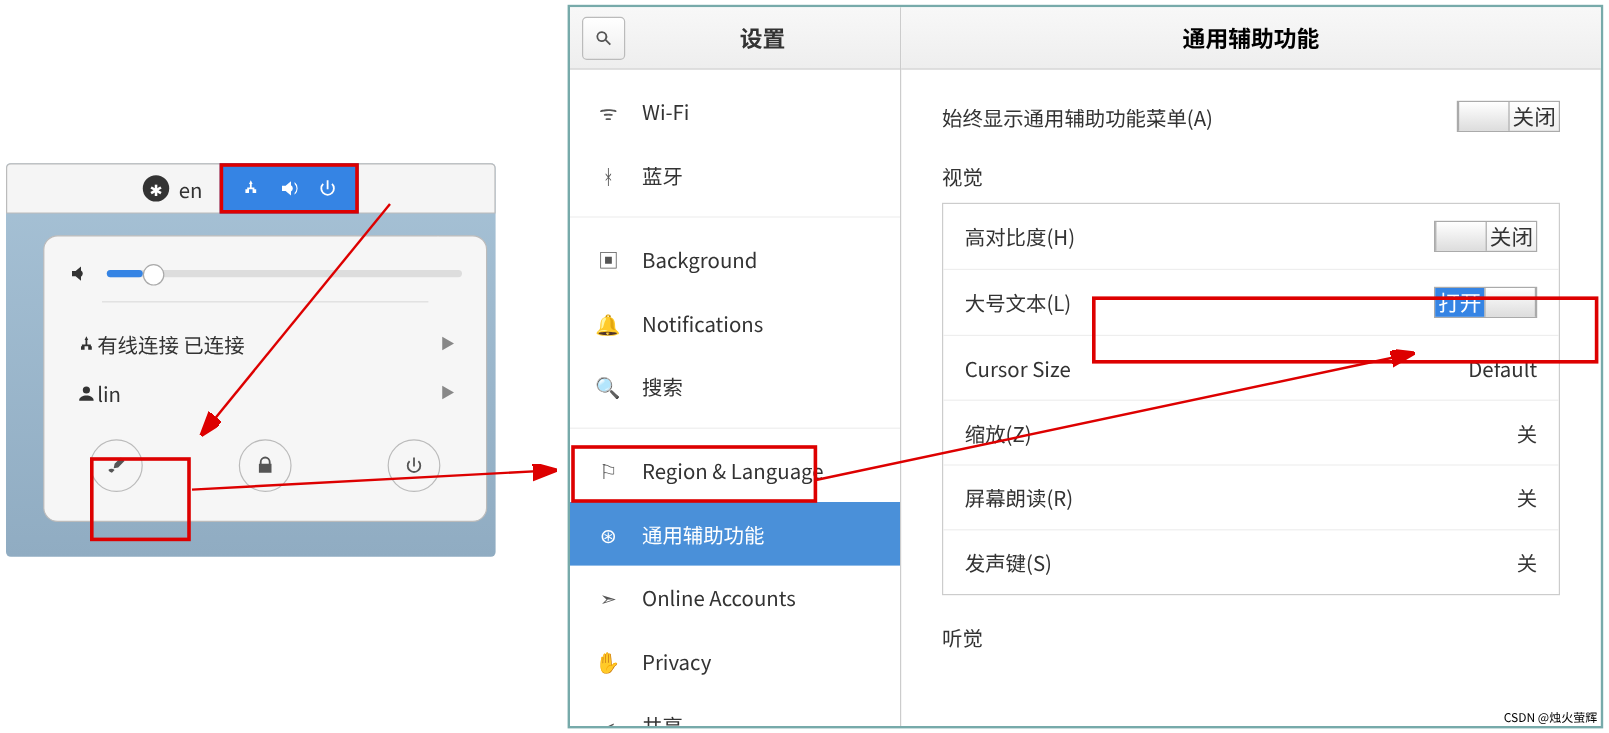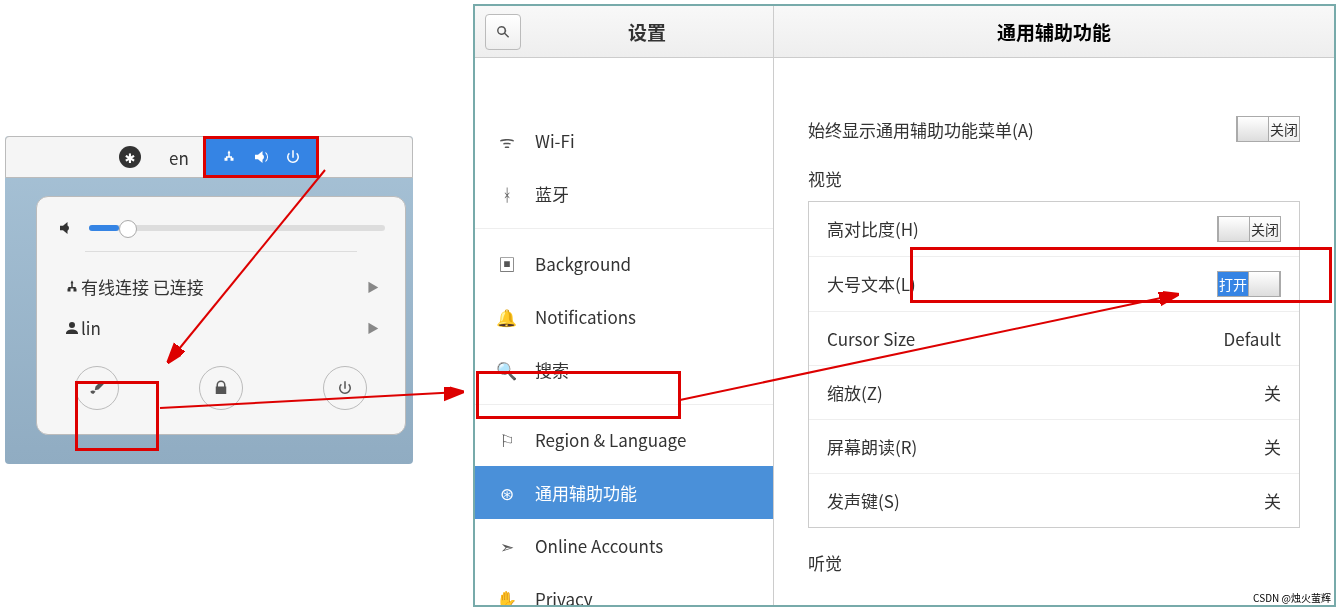--- a/index.html
+++ b/index.html
@@ -2,60 +2,60 @@
 <html><head>
 <meta charset="utf-8">
 <style>
 * { box-sizing: border-box; margin: 0; padding: 0; font-family: "Noto Sans CJK SC", "Microsoft YaHei", sans-serif; }
 body { width: 1341px; height: 611px; background: #fff; position: relative; overflow: hidden; }
 
 
 .panel-bg { position:absolute; left:5px; top:136px; width:408px; height:328px; background: linear-gradient(180deg,#a7c2d6,#90acc2); border-radius:4px; }
 .topbar { position:absolute; left:5px; top:136px; width:408px; height:42px; background:#f5f5f5; border:1px solid #bbb; border-radius:4px 4px 0 0; display:flex; align-items:center; font-size:17px; color:#333; }
 .topbar .a11y { margin-left:113px; width:22px;height:22px; border-radius:50%; background:#333; display:flex;align-items:center;justify-content:center; color:#fff; font-size:13px; }
-.topbar .lang { margin-left:28px; }
+.topbar .lang { margin-left:8px; }
 .topbar .datetime { margin-left:14px; }
 .topbar .tray { margin-left:14px; display:flex; gap:14px; align-items:center; background:#3584e4; height:42px; padding:0 14px; color:#fff; border:3px solid #d00; }
 .tray svg { width:18px; height:18px; fill:#fff; }
 
 .popup { position:absolute; left:36px; top:196px; width:370px; background:#f6f6f6; border:1px solid #bbb; border-radius:12px; padding:22px 20px 24px; }
 .popup::before { content:""; position:absolute; top:-10px; right:30px; border:10px solid transparent; border-bottom-color:#f6f6f6; }
 .vol-row { display:flex; align-items:center; gap:14px; margin-bottom:14px; }
 .vol-row .track { flex:1; height:6px; background:#ddd; border-radius:3px; position:relative; }
 .vol-row .track::before { content:""; position:absolute; left:0; width:10%; height:100%; background:#3584e4; border-radius:3px; }
 .vol-row .track::after { content:""; position:absolute; left:10%; top:-5px; width:16px;height:16px; border-radius:50%; background:#fff; border:1px solid #aaa; }
 .sep { height:1px; background:#ddd; margin:8px 28px 14px; }
 .menu-item { display:flex; align-items:center; padding:8px 6px; font-size:17px; color:#333; }
 .menu-item .chev { margin-left:auto; color:#888; font-size:12px; }
 .btn-row { display:flex; justify-content:space-between; margin-top:18px; padding:0 18px; }
 .round-btn { width:44px;height:44px;border-radius:50%; border:1px solid #bbb; background:#f6f6f6; display:flex;align-items:center;justify-content:center; }
 .round-btn svg { width:18px;height:18px; fill:#555; }
 
 
 .settings-window { position:absolute; left:473px; top:4px; width:863px; height:603px; border:2px solid #7aa; background:#fff; display:flex; overflow:hidden; }
-.sidebar { width:299px; border-right:1px solid #ccc; display:flex; flex-direction:column;gap:48px; }
+.sidebar { width:276px; border-right:1px solid #ccc; display:flex; flex-direction:column; }
 .sidebar-header { height:52px; border-bottom:1px solid #ccc; display:flex; align-items:center; background:linear-gradient(#f8f8f8,#eee); }
 .search-btn { width:36px;height:36px;margin-left:10px; border:1px solid #bbb; border-radius:4px; background:linear-gradient(#fff,#eee); display:flex;align-items:center;justify-content:center; }
 .sidebar-title { flex:1; text-align:center; font-size:19px; font-weight:600; color:#333; }
 .sb-list { flex:1; overflow:auto; padding-top:8px; }
 .sb-item { display:flex; align-items:center; gap:18px; padding:14px 22px; font-size:17px; color:#333; }
 .sb-item.selected { background:#4a90d9; color:#fff; }
 .sb-item span.ic { width:20px; display:flex;align-items:center;justify-content:center; color:#555; }
 .sb-item.selected span.ic { color:#fff; }
 .sb-sep-group { margin-top:8px; border-top:1px solid #eee; padding-top:8px; }
 
 .content { flex:1; display:flex; flex-direction:column; }
 .content-header { height:52px; border-bottom:1px solid #ccc; display:flex;align-items:center;justify-content:center; background:linear-gradient(#f8f8f8,#eee); font-size:19px; font-weight:600; }
-.content-body { flex:1; padding:26px 34px; overflow:auto; font-size:17px; color:#333;margin-top:32px; }
+.content-body { flex:1; padding:26px 34px; overflow:auto; font-size:17px; color:#333; }
 .top-row { display:flex; align-items:center; justify-content:space-between; margin-bottom:24px; }
 .section-title { font-weight:400; margin:6px 0 10px; }
 .opt-box { border:1px solid #ccc; }
 .opt-row { display:flex; justify-content:space-between; padding:14px 18px; border-bottom:1px solid #eee; }
 .opt-row:last-child { border-bottom:none; }
-.switch { width:64px; height:26px; border:1px solid #aaa; background:linear-gradient(#fff,#eee); display:flex; font-size:14px; }
+.switch { width:86px; height:26px; border:1px solid #aaa; background:linear-gradient(#fff,#eee); display:flex; font-size:18px; }
 .switch .half { flex:1; display:flex;align-items:center;justify-content:center; }
 .switch .on { background:#3584e4; color:#fff; }
 .switch .knob { width:40px; background:linear-gradient(#fff,#ddd); border-left:1px solid #aaa; border-right:1px solid #aaa; }
 
 
 .hi { position:absolute; border:3px solid #d00; pointer-events:none; }
 .hi1 { left:75px; top:381px; width:84px; height:70px; }
 .hi2 { left:476px; top:371px; width:205px; height:48px; }
 .hi3 { left:910px; top:247px; width:422px; height:56px; }
 

